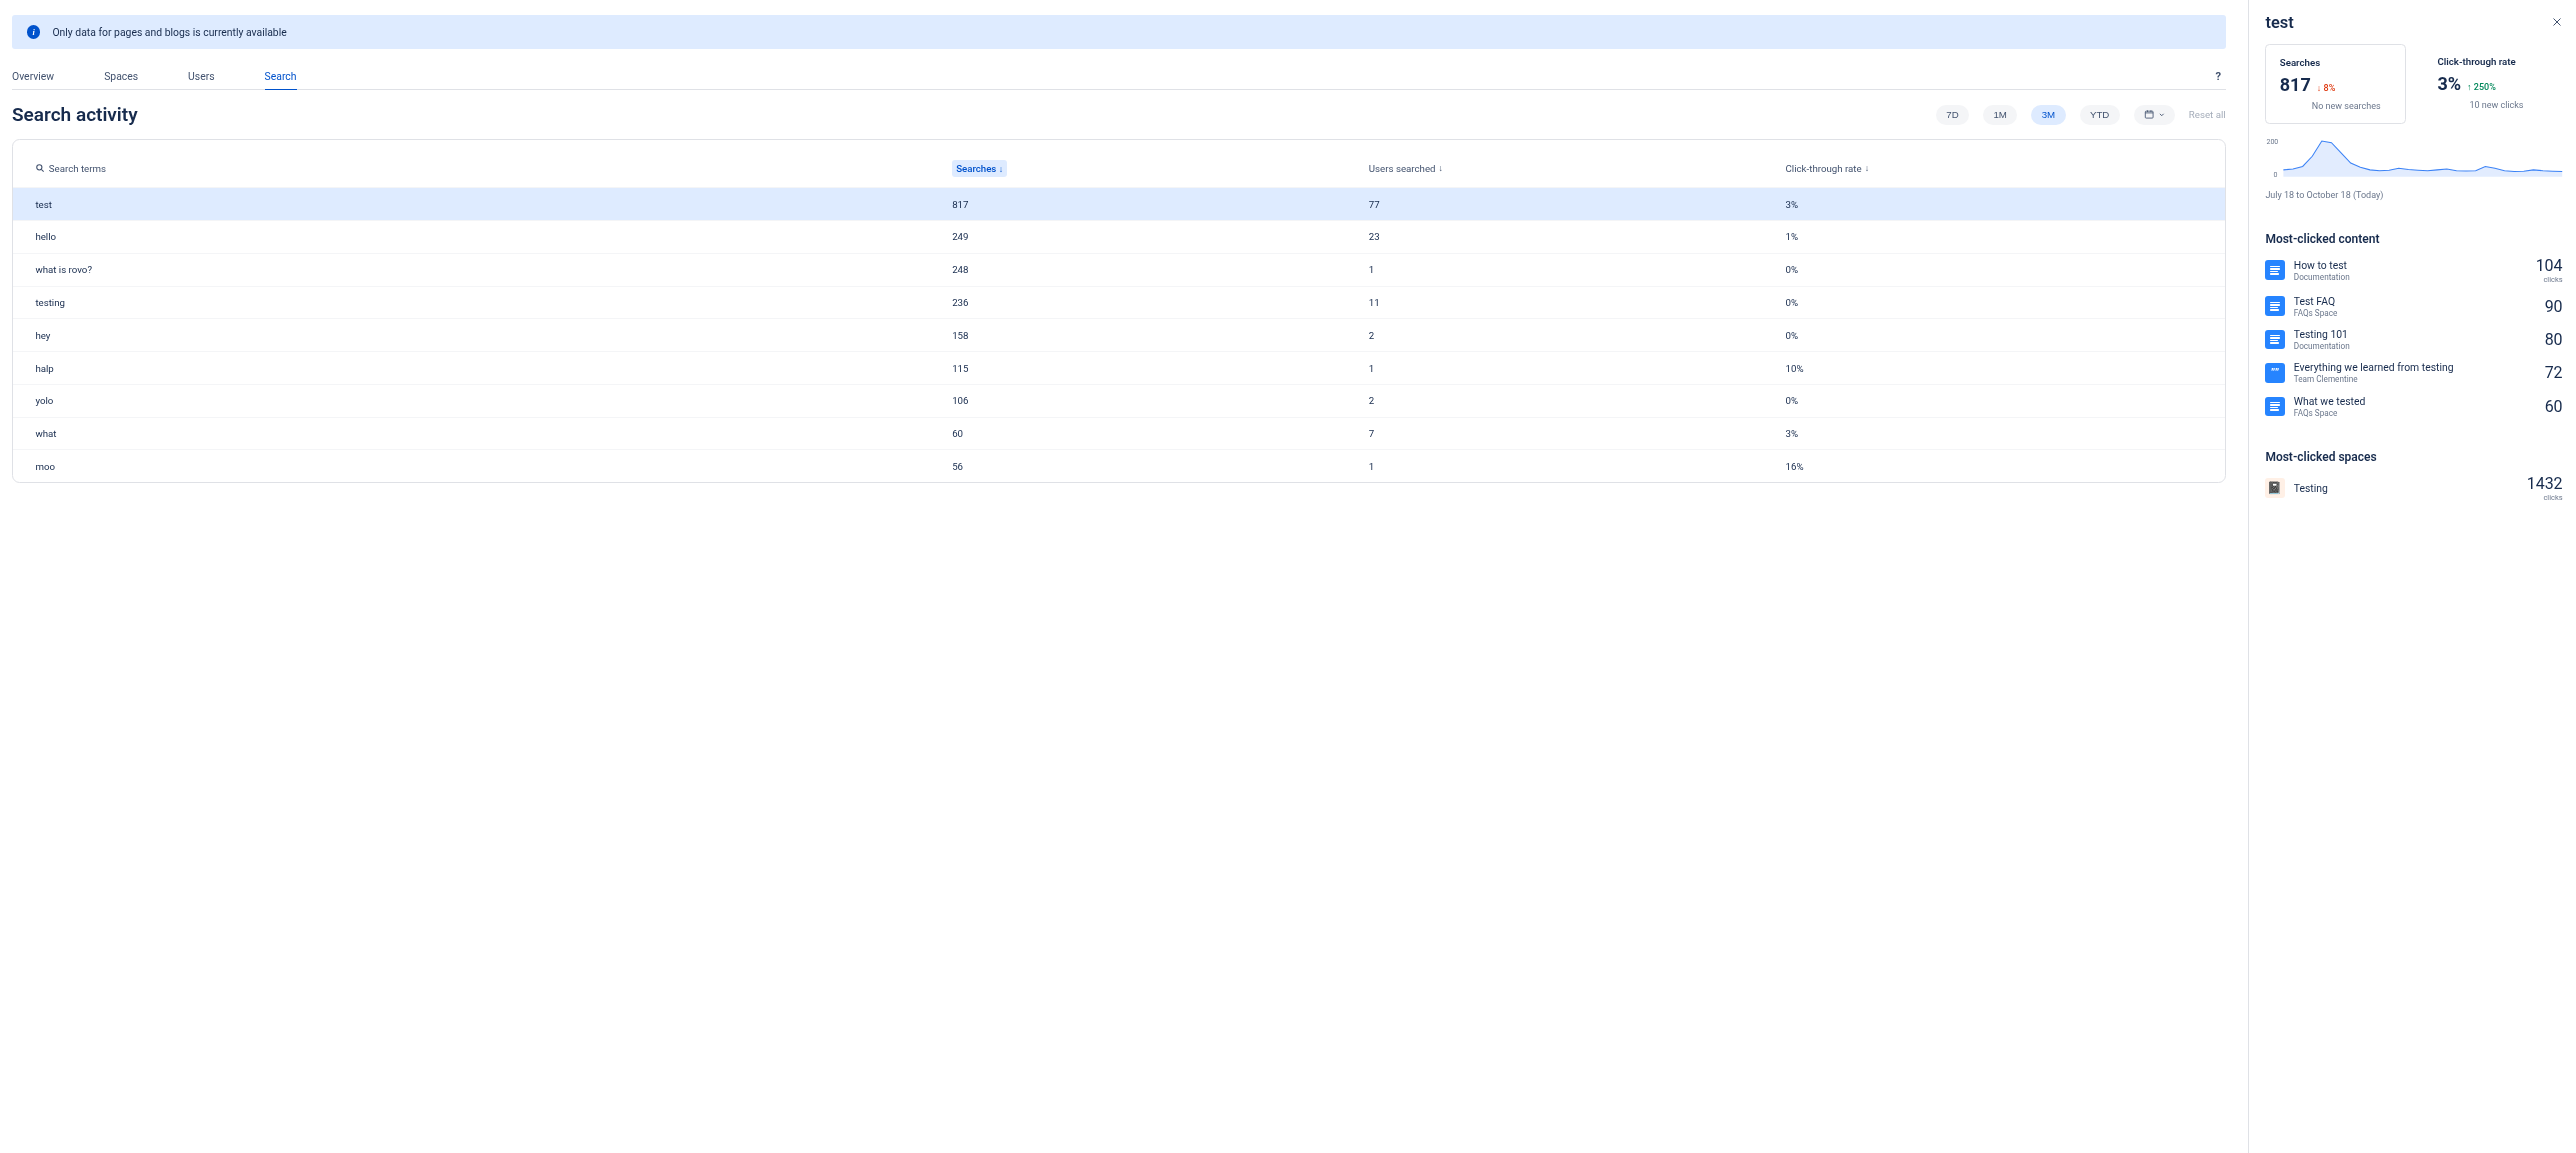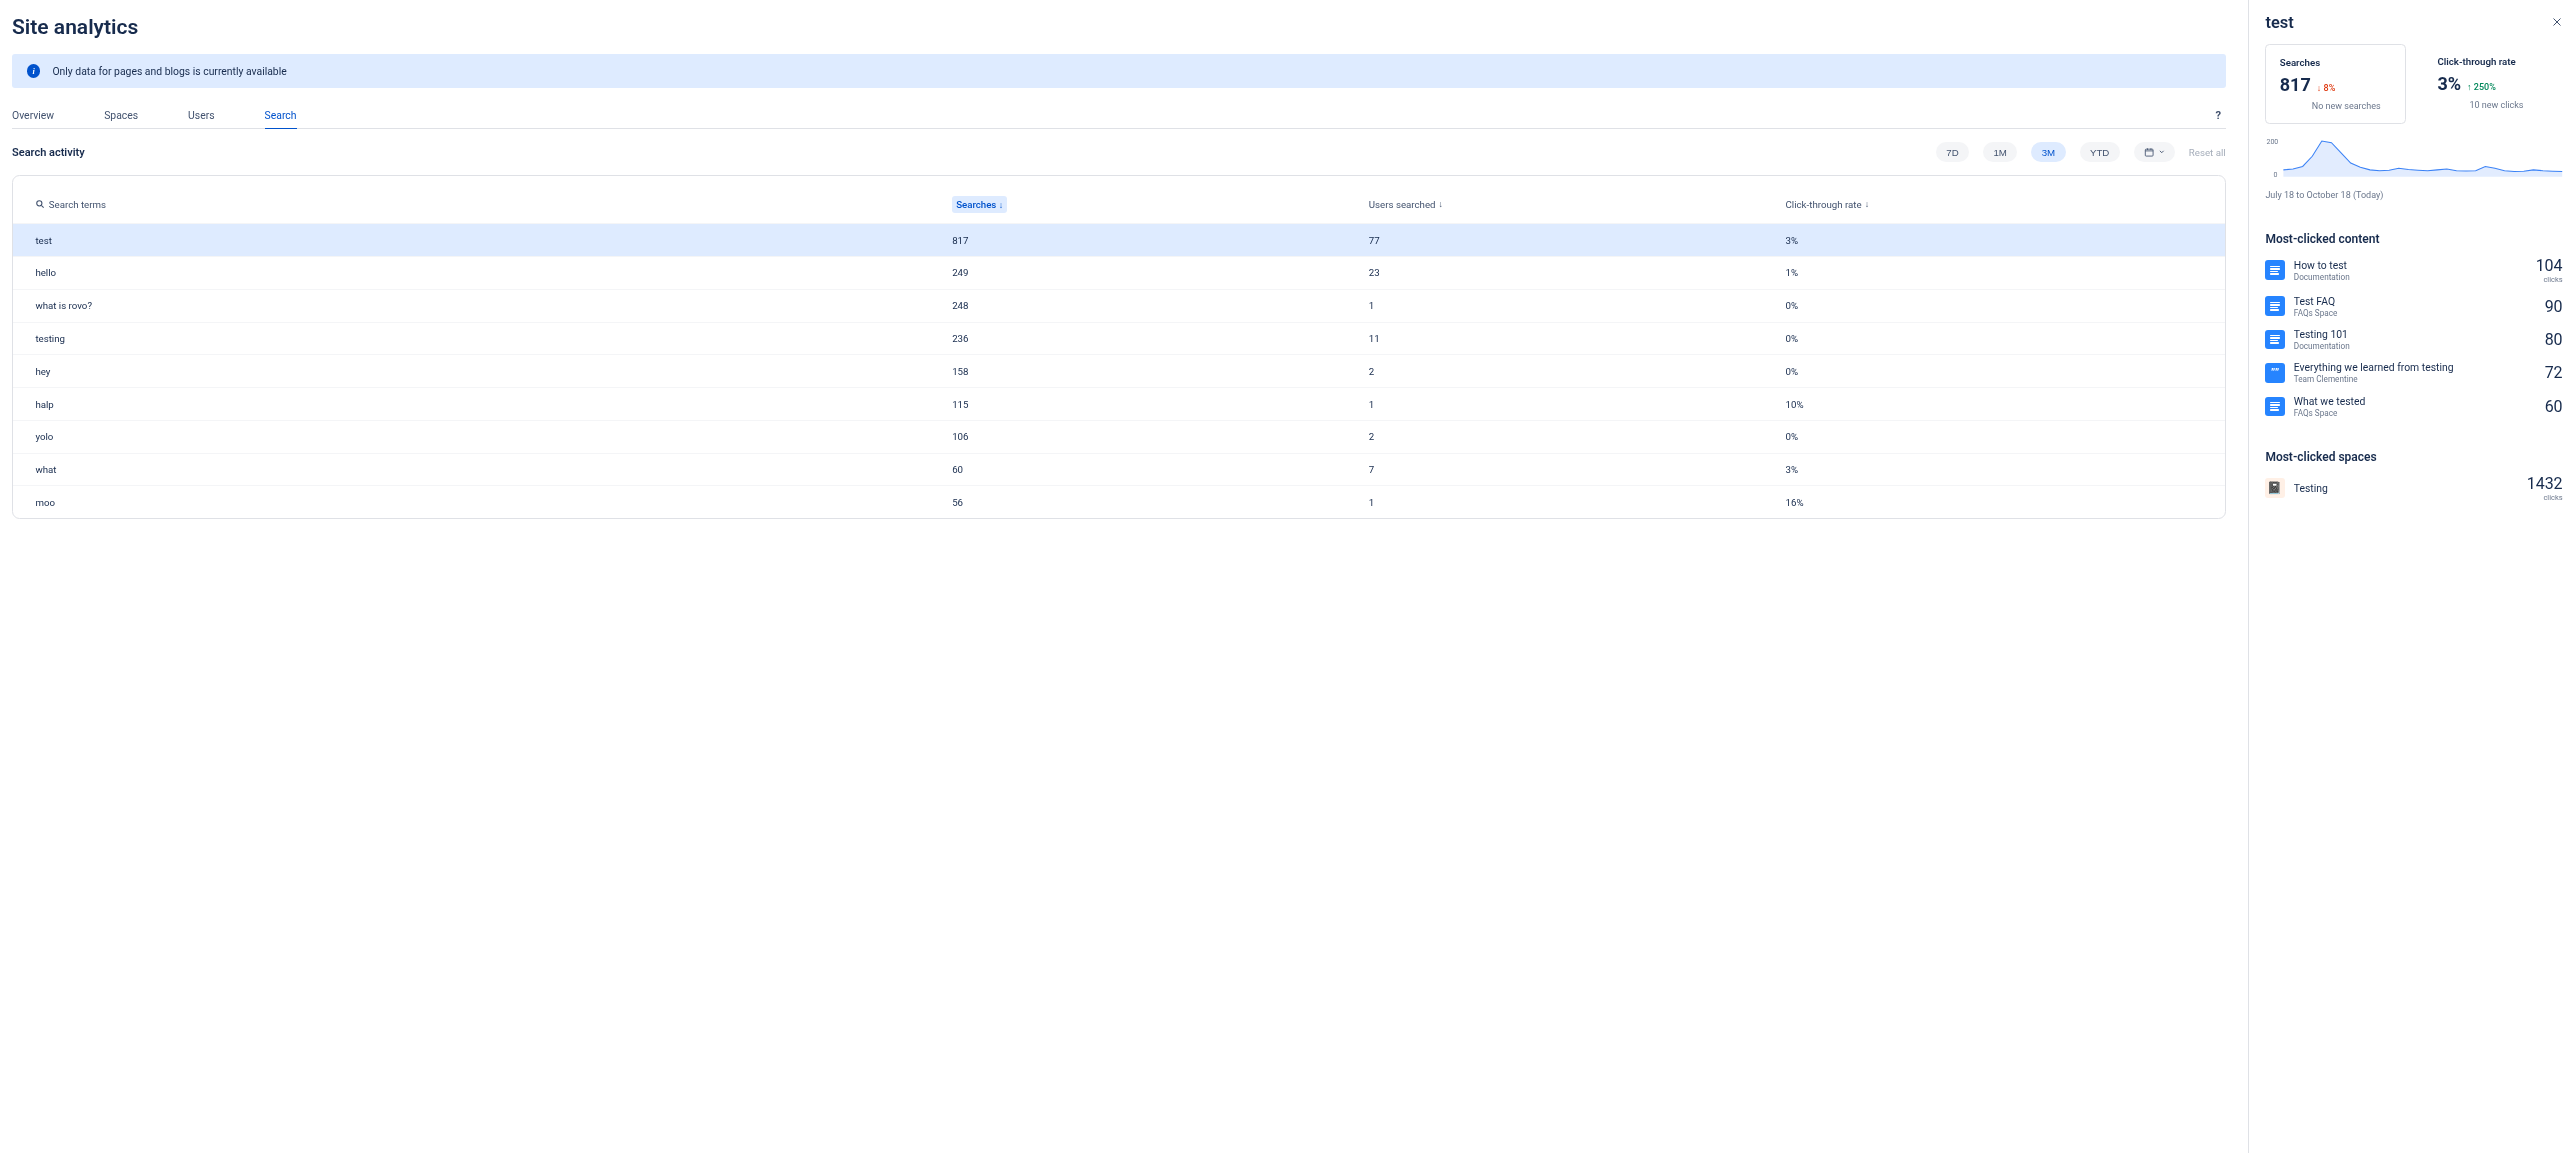--- a/index.html
+++ b/index.html
@@ -8,21 +8,21 @@
     .page-title { font-size: 21px; font-weight: 600; color: #172B4D; margin-bottom: 15px; }
     .info-banner { background: #DEEBFF; border-radius: 3px; padding: 10.4px 15px; display: flex; align-items: center; gap: 12px; margin-bottom: 15px; }
     .info-icon-circle { width: 13.4px; height: 13.4px; border-radius: 50%; background: #0052CC; color: #fff; display: flex; align-items: center; justify-content: center; font-size: 8.2px; font-weight: 700; font-style: italic; font-family: Georgia, serif; }
     .banner-text { font-size: 10.4px; color: #172B4D; }
     .tabs-row { display: flex; align-items: center; border-bottom: 1.5px solid #DFE1E6; margin-bottom: 13.4px; gap: 32px; }
     .tab { padding: 6px 0; margin-right: 18px; font-size: 10.4px; color: #42526E; cursor: pointer; border-bottom: 1.5px solid transparent; margin-bottom: -1.5px; }
     .tab.active { color: #0052CC; border-bottom-color: #0052CC; font-weight: 400; }
     .tabs-spacer { flex: 1; }
     .help-icon { font-size: 11.2px; font-weight: 700; color: #42526E; cursor: pointer; padding: 0 4.5px; }
     .section-row { display: flex; align-items: center; margin-bottom: 13.4px; }
-    .section-title { font-size: 11px; font-weight: 600; color: #172B4D; text-align: right; }
+    .section-title { font-size: 19px; font-weight: 600; color: #172B4D; text-align: right; }
     .section-spacer { flex: 1; }
     .pill-group { display: flex; gap: 14px; }
     .pill { background: #F4F5F7; border-radius: 12px; padding: 4.5px 10.4px; font-size: 9.7px; color: #42526E; cursor: pointer; border: none; }
     .pill.active { background: #DEEBFF; color: #0052CC; font-weight: 500; }
     .pill.cal { display: flex; align-items: center; gap: 3px; }
     .reset-link { font-size: 9.7px; color: #A5ADBA; margin-left: 13.4px; cursor: default; }
     .table-card { border: 0.7px solid #DFE1E6; border-radius: 7.5px; padding: 19.4px 0 0 0; overflow: hidden; }
     .thead-row { display: flex; padding: 0 22.4px 10.4px 22.4px; }
     .tcol { font-size: 9.7px; color: #42526E; display: flex; align-items: center; gap: 3px; }
     .tcol.c1 { flex: 2.2; }
@@ -71,21 +71,20 @@
     .content-sub { font-size: 8.2px; color: #6B778C; }
     .content-count { text-align: right; }
     .content-count-num { font-size: 16px; color: #172B4D; }
     .content-count-lbl { font-size: 7.5px; color: #6B778C; }
     .space-icon { width: 19.4px; height: 19.4px; border-radius: 3px; background: #FFF0E6; display: flex; align-items: center; justify-content: center; font-size: 12px; }
   </style>
 </head>
 <body>
 
 <div class="main-panel">
-  <h1 class="page-title">Site analytics</h1>
 
   <div class="info-banner">
     <div class="info-icon-circle">i</div>
     <div class="banner-text">Only data for pages and blogs is currently available</div>
   </div>
 
   <div class="tabs-row">
     <div class="tab">Overview</div>
     <div class="tab">Spaces</div>
     <div class="tab">Users</div>

